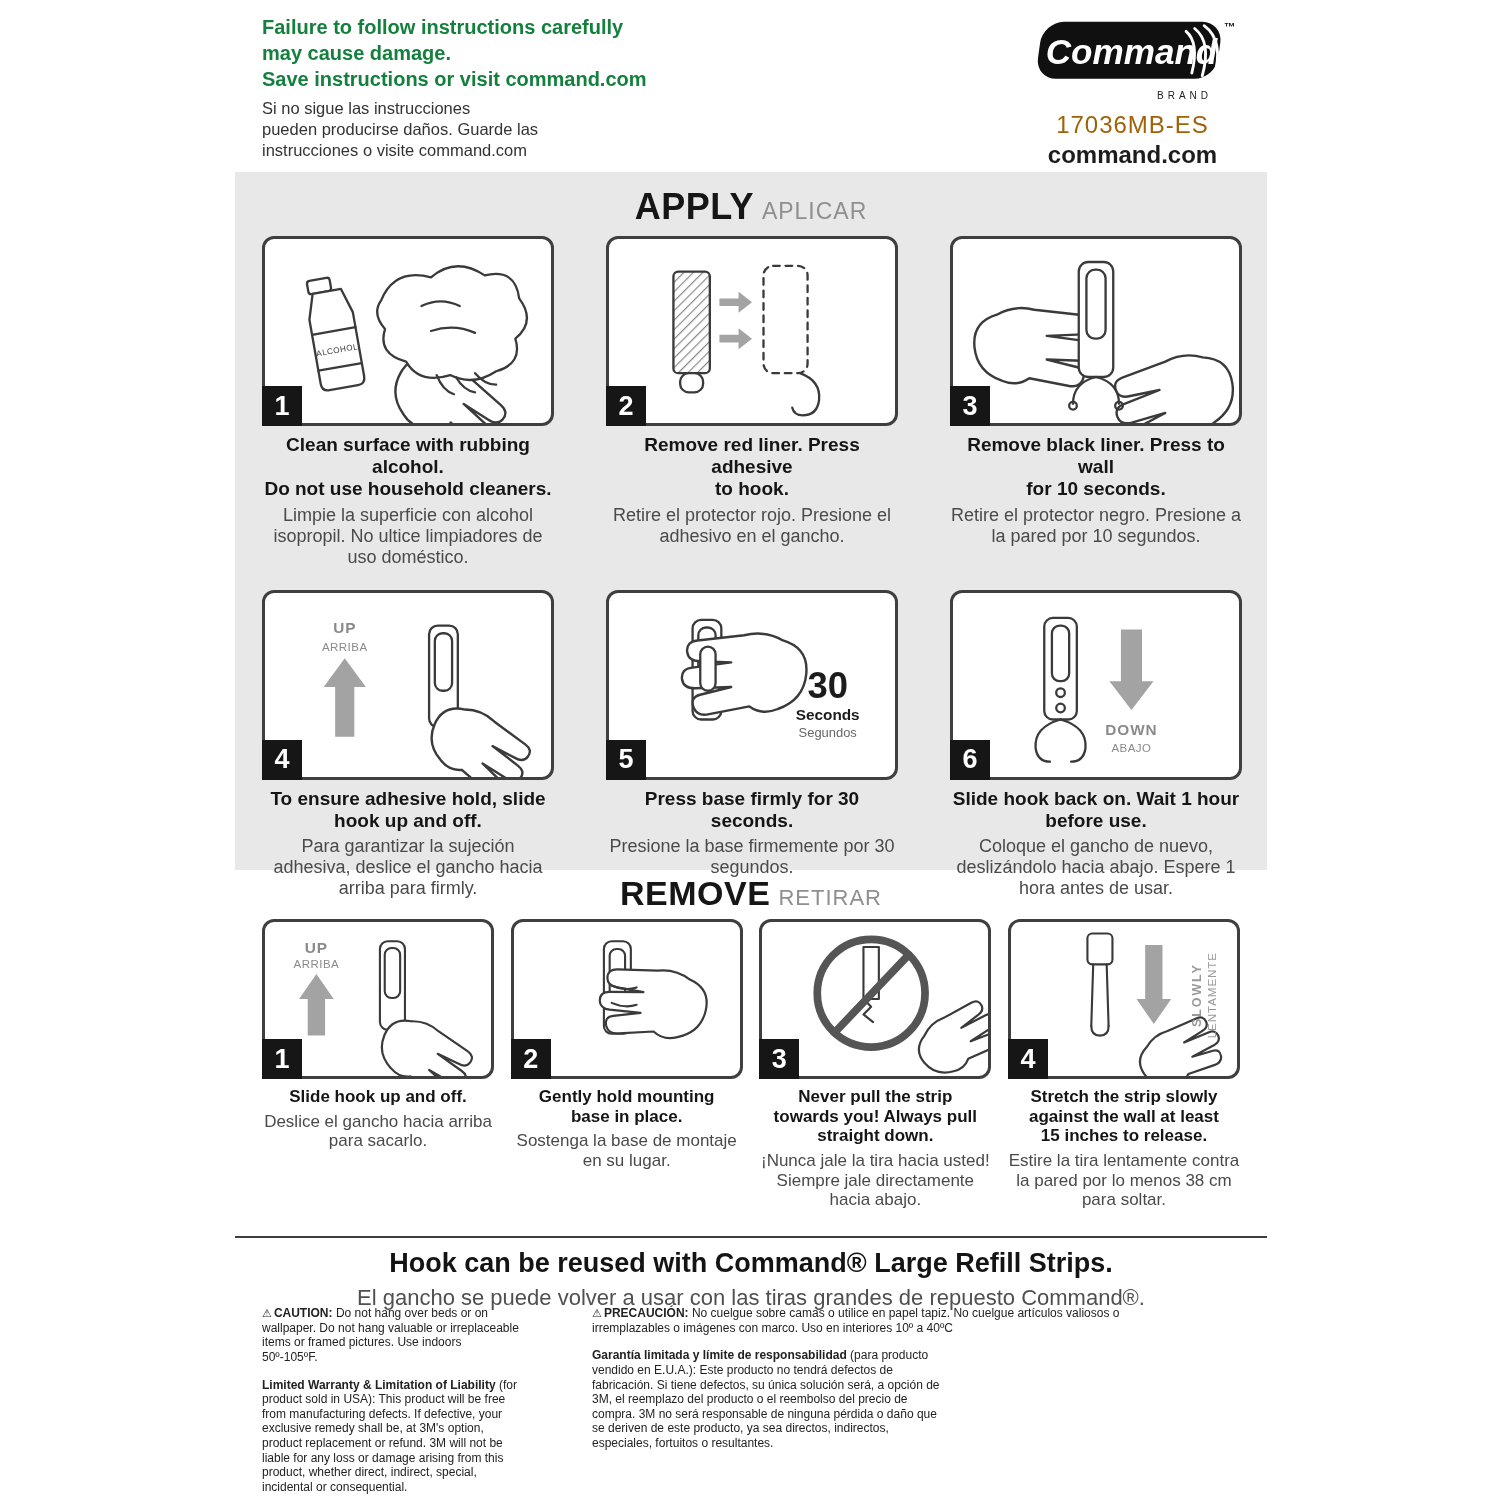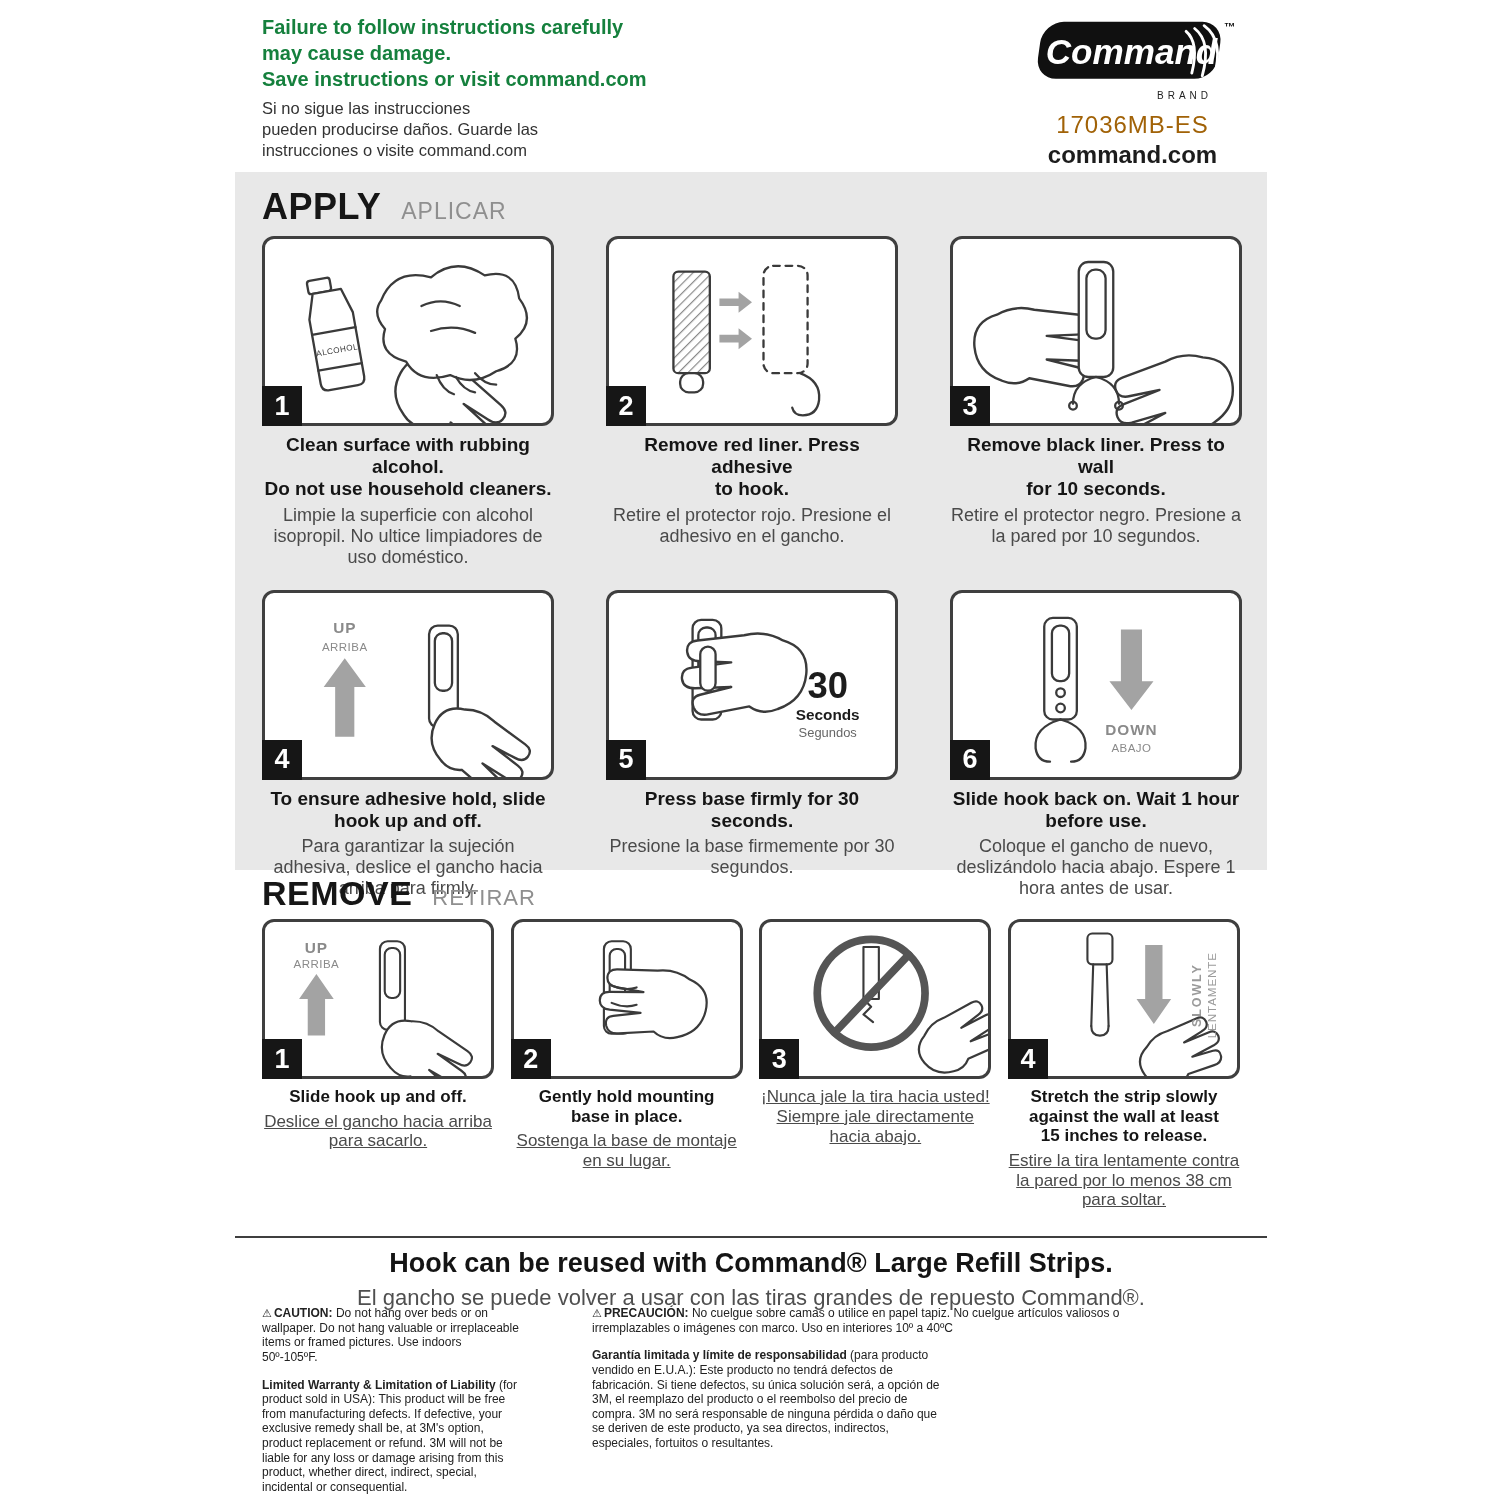--- a/index.html
+++ b/index.html
@@ -14,39 +14,39 @@
   .hdr-right{position:absolute;left:1015px;top:16px;width:235px;text-align:center;}
   .logo{width:220px;height:80px;display:block;margin:0 auto;}
   .logo-text{font:italic bold 37px "Liberation Sans",sans-serif;fill:#ffffff;}
   .logo-tm{font:bold 12px "Liberation Sans",sans-serif;fill:#111;}
   .brand-sub{font-size:10px;letter-spacing:4px;color:#222;text-align:right;padding-right:38px;margin-top:-6px;}
   .product-code{font-size:24px;color:#a16207;margin-top:10px;letter-spacing:1px;}
   .website{font-size:24px;font-weight:bold;color:#1c1c1c;margin-top:2px;}
   
   .apply-panel{position:absolute;left:235px;top:172px;width:1032px;height:698px;
     background:#e8e8e8;padding:14px 27px;box-sizing:border-box;}
-  .sec-head{display:flex;align-items:baseline;gap:20px;}
+  .sec-head{display:flex;align-items:baseline;gap:8px;justify-content:center;}
   .sec-title{font-size:36px;font-weight:bold;letter-spacing:0.5px;color:#161616;}
   .sec-sub{font-size:23px;color:#8f8f8f;letter-spacing:1px;}
   .apply-grid{display:grid;grid-template-columns:repeat(3,292px);column-gap:52px;row-gap:22px;margin-top:8px;}
   .remove-section{position:absolute;left:235px;top:874px;width:1032px;padding:0 27px;box-sizing:border-box;}
   .remove-section .sec-title{font-size:34px;}
   .remove-section .sec-sub{font-size:22px;}
   .remove-grid{display:grid;grid-template-columns:repeat(4,232px);justify-content:space-between;margin-top:6px;}
   
   .illus{position:relative;background:#ffffff;border:3px solid #3f3f3f;border-radius:12px;box-sizing:border-box;}
   .illus.a{width:292px;height:190px;}
   .illus.r{width:232px;height:160px;}
   .badge{position:absolute;left:-3px;bottom:-3px;width:40px;height:40px;background:#161616;
     color:#fff;font-weight:bold;font-size:27px;display:flex;align-items:center;justify-content:center;}
   .cap{margin-top:8px;text-align:center;}
   .cap-en{font-weight:bold;font-size:19px;line-height:1.15;color:#151515;white-space:pre-line;}
   .cap-es{font-size:18px;line-height:1.17;color:#4a4a4a;margin-top:5px;}
   .r-step .cap-en{font-size:17px;}
-  .r-step .cap-es{font-size:17px;text-decoration:underline;}
+  .r-step .cap-es{font-size:17px;}
   
   .illus-svg{width:100%;height:100%;display:block;}
   .illus-svg text{stroke:none;}
   .fill-white{fill:#ffffff;}
   .hand{fill:#ffffff;stroke:#3a3a3a;}
   .arrow{fill:#a3a3a3;stroke:none;}
   .lbl-b{font:bold 16px "Liberation Sans",sans-serif;fill:#8a8a8a;text-anchor:middle;letter-spacing:1px;}
   .lbl-s{font:12px "Liberation Sans",sans-serif;fill:#8a8a8a;text-anchor:middle;letter-spacing:0.5px;}
   .big30{font:bold 38px "Liberation Sans",sans-serif;fill:#1c1c1c;text-anchor:middle;}
   .sec-txt{font:bold 16px "Liberation Sans",sans-serif;fill:#1c1c1c;text-anchor:middle;}
@@ -312,20 +312,23 @@
           <path d="M104 80 l8 8 l-8 8 l10 8"></path>
           <use href="#hand" class="hand" transform="translate(146 122) rotate(-35) scale(0.9)"></use>
           <g stroke="#555555" stroke-width="8">
             <circle cx="112" cy="74" r="56"></circle>
             <line x1="74" y1="115" x2="151" y2="34"></line>
           </g>
         </svg>
         <div class="badge">3</div>
       </div>
       <div class="cap">
+        <div class="cap-en">Never pull the strip
+towards you! Always pull
+straight down.</div>
         <div class="cap-es">¡Nunca jale la tira hacia usted! Siempre jale directamente hacia abajo.</div>
       </div>
     </div>
 
     <div class="r-step">
       <div class="illus r">
         <svg class="illus-svg" viewBox="0 0 232 160" stroke="#3a3a3a" fill="none" stroke-width="2.2" stroke-linecap="round" stroke-linejoin="round">
           <g>
             <rect class="fill-white" x="78" y="12" width="26" height="32" rx="5"></rect>
             <path d="M84 44 L82 108 M98 44 L100 108"></path>

